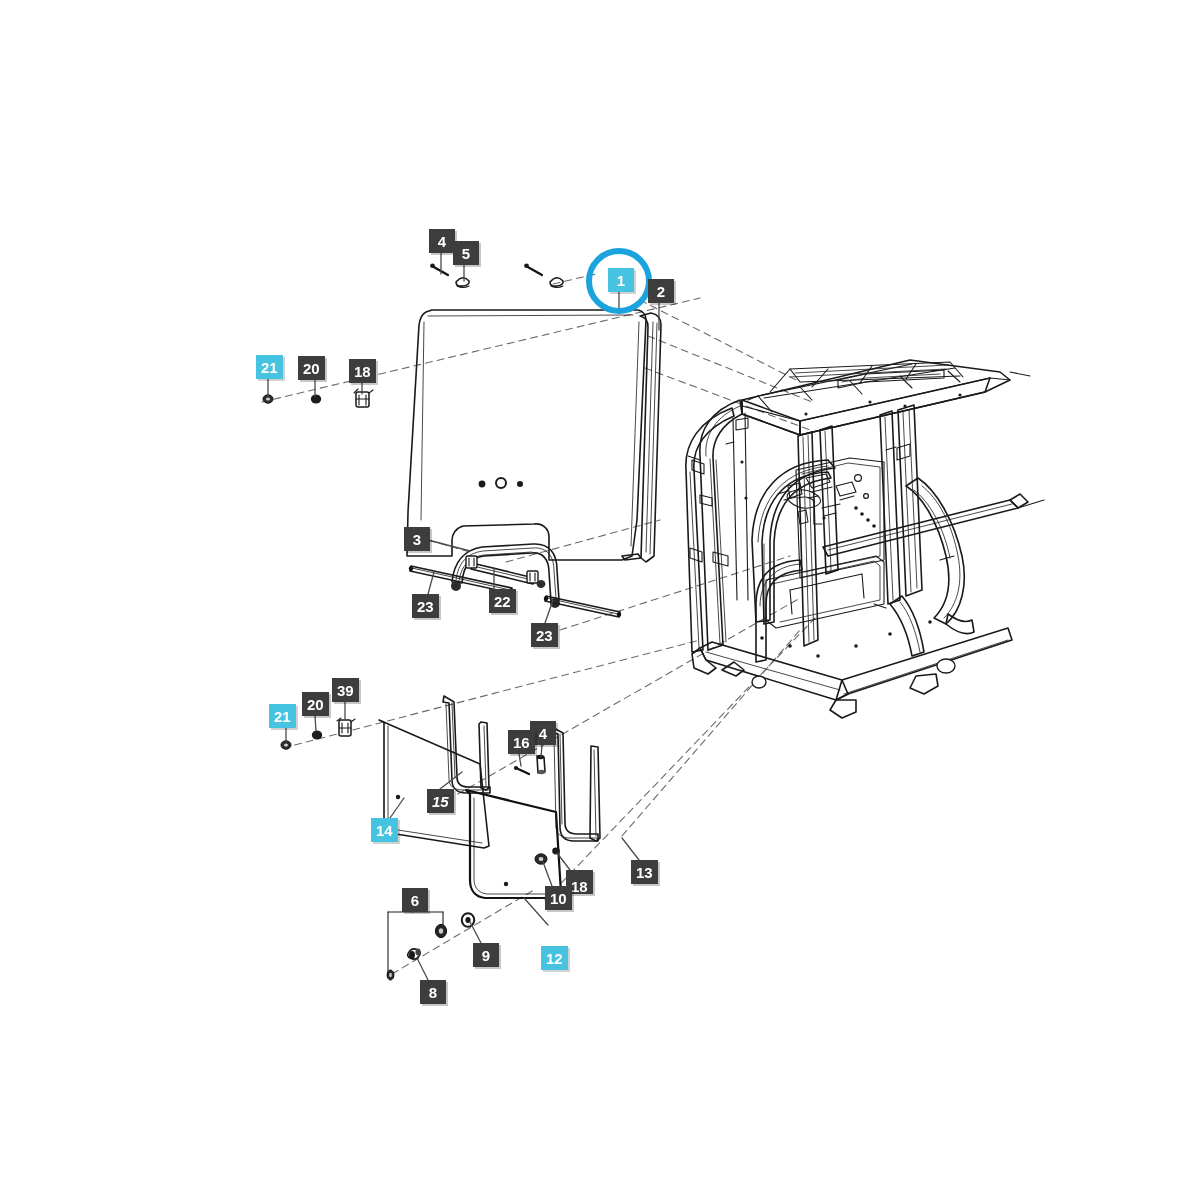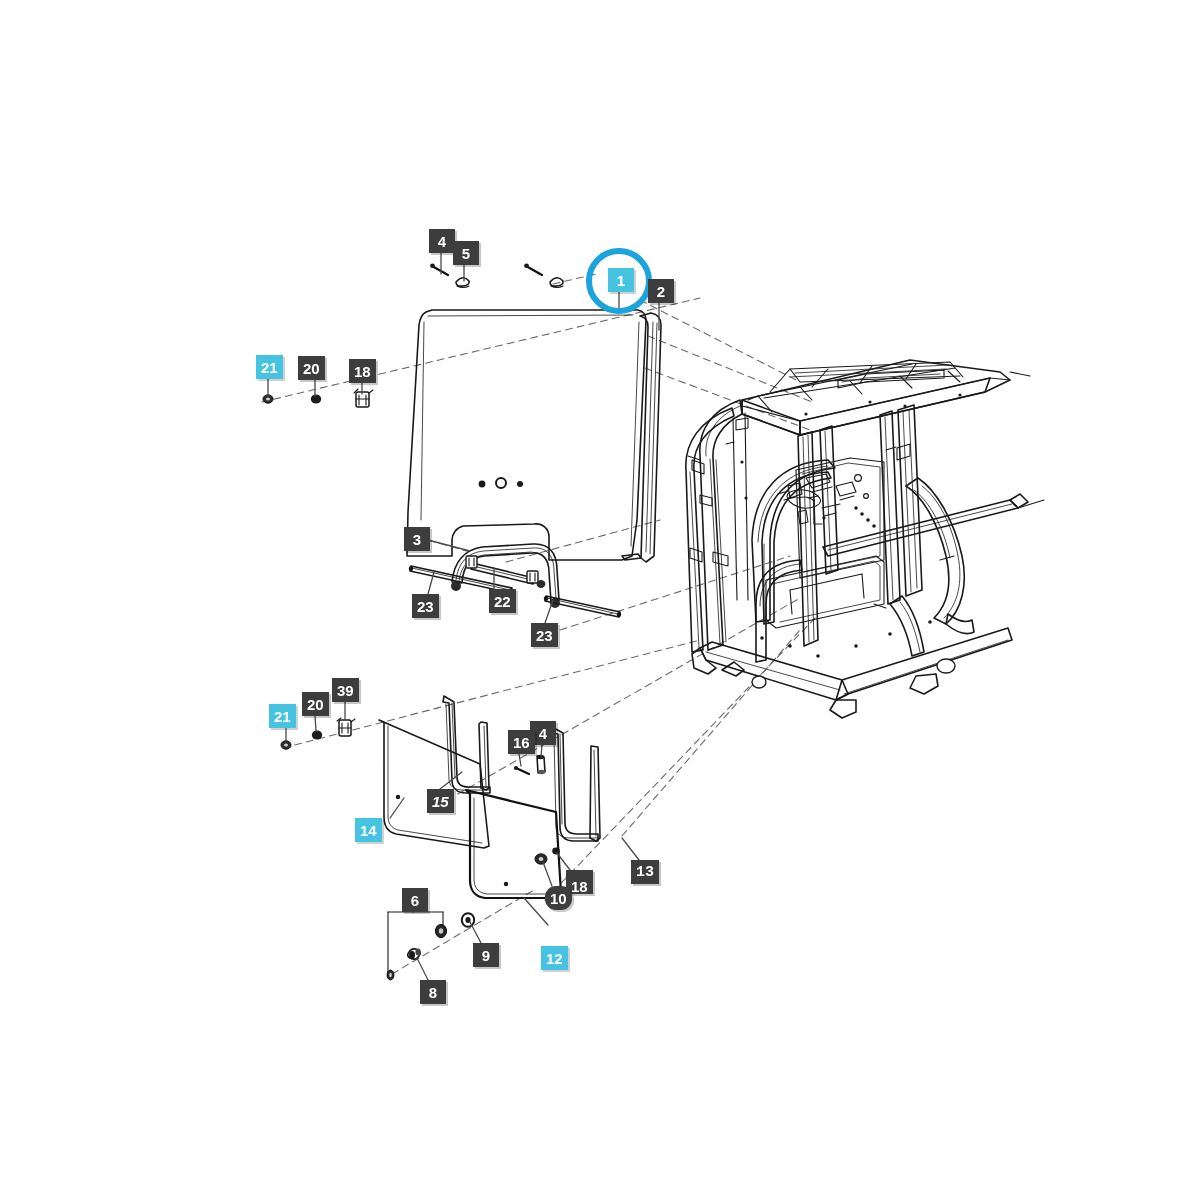--- a/index.html
+++ b/index.html
@@ -518,30 +518,30 @@
       </div>
       <div class="callout dark" style="left: 530px; top: 721px;">
         <span>4</span>
       </div>
       <div class="callout dark" style="left: 508px; top: 730px;">
         <span>16</span>
       </div>
       <div class="callout dark" style="left: 427px; top: 789px; font-style: italic;">
         <span>15</span>
       </div>
-      <div class="callout cyan" style="left: 355px; top: 818px;">
+      <div class="callout cyan" style="left: 371px; top: 818px;">
         <span>14</span>
       </div>
-      <div class="callout dark" style="left: 631px; top: 860px; font-family: Liberation Mono, monospace;">
+      <div class="callout dark" style="left: 631px; top: 860px;">
         <span>13</span>
       </div>
       <div class="callout dark" style="left: 566px; top: 870px; align-items: flex-end;">
         <span>18</span>
       </div>
-      <div class="callout dark" style="left: 545px; top: 886px; border-radius: 11px;">
+      <div class="callout dark" style="left: 545px; top: 886px;">
         <span>10</span>
       </div>
       <div class="callout dark" style="left: 402px; top: 888px;">
         <span>6</span>
       </div>
       <div class="callout dark" style="left: 473px; top: 943px;">
         <span>9</span>
       </div>
       <div class="callout cyan" style="left: 541px; top: 946px;">
         <span>12</span>

